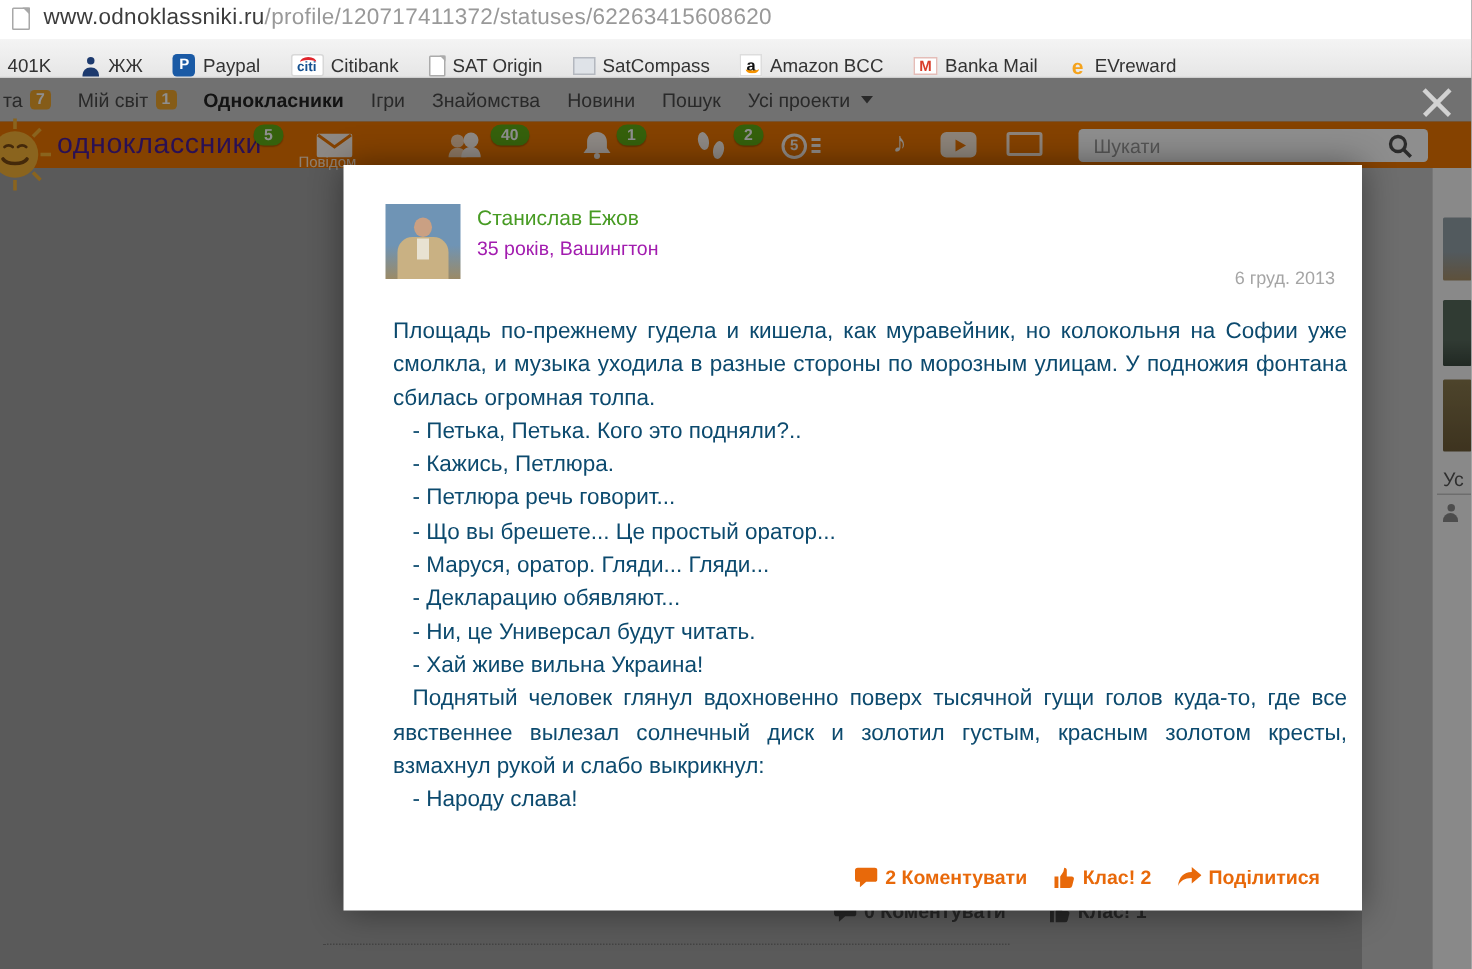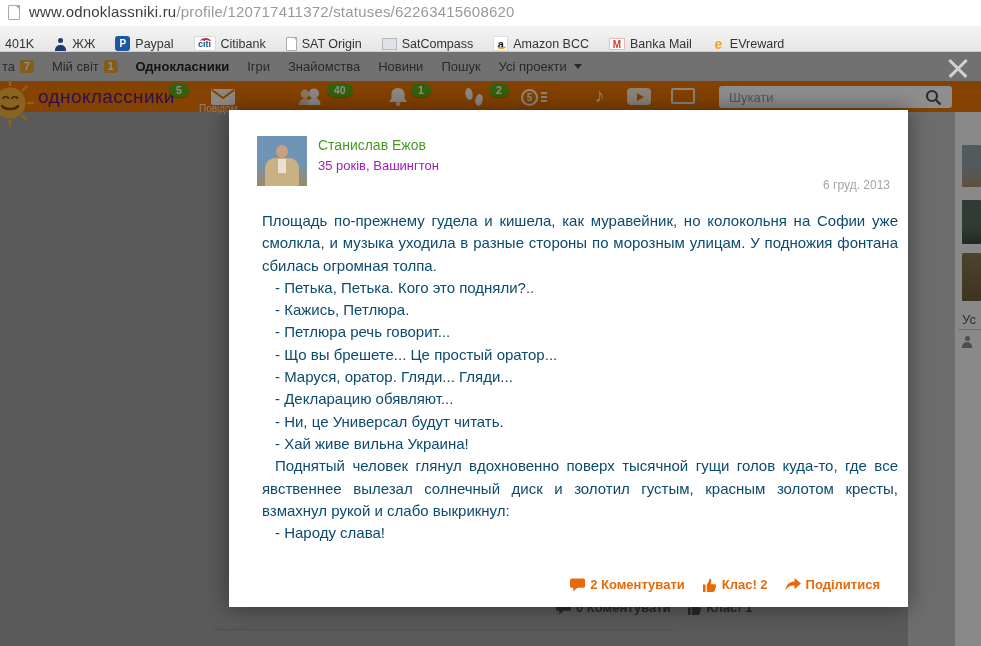--- a/index.html
+++ b/index.html
@@ -63,21 +63,21 @@
   .thumb1 { top:93px; height:42px; background:linear-gradient(#93a0a8 55%, #a8906a); }
   .thumb2 { top:148px; height:44px; background:linear-gradient(#57695c 60%, #3c4a40); }
   .thumb3 { top:201px; height:48px; background:linear-gradient(#8a7a4e, #6e5c38); }
   .more-label { position:absolute; left:962px; top:260px; font-size:13px; color:#555; }
   .mini-divider { position:absolute; left:958px; top:277px; width:23px; border-top:1px solid #c2c2c2; }
   .mini-person { position:absolute; left:961px; top:284px; width:12px; height:12px; }
   .mini-person::before { content:""; position:absolute; left:3.5px; top:0; width:5px; height:5px; border-radius:50%; background:#8a8a8a; }
   .mini-person::after { content:""; position:absolute; left:1px; bottom:0; width:10px; height:6px; border-radius:5px 5px 0 0; background:#8a8a8a; }
 
   
-  .bg-actions { position:absolute; left:556px; top:548px; display:flex; gap:16px; align-items:center; font-size:13px; font-weight:bold; color:#474747; white-space:nowrap;justify-content:center; }
+  .bg-actions { position:absolute; left:556px; top:548px; display:flex; gap:28px; align-items:center; font-size:13px; font-weight:bold; color:#474747; white-space:nowrap;justify-content:center; }
   .bg-actions .act { display:flex; align-items:center; gap:5px; }
   .dotted-sep { position:absolute; left:215px; top:577px; width:458px; border-top:1px dotted #787878; }
 
   
   .overlay { position:absolute; left:0; top:52px; width:981px; height:594px; background:rgba(0,0,0,.44); z-index:20; }
   .close-x { position:absolute; left:946px; top:56px; width:24px; height:24px; z-index:40; cursor:pointer; }
   .close-x i { position:absolute; left:0; top:11px; width:24px; height:2.5px; background:#d2d2d2; }
   .close-x i:first-child { transform:rotate(45deg); }
   .close-x i:last-child { transform:rotate(-45deg); }
 

